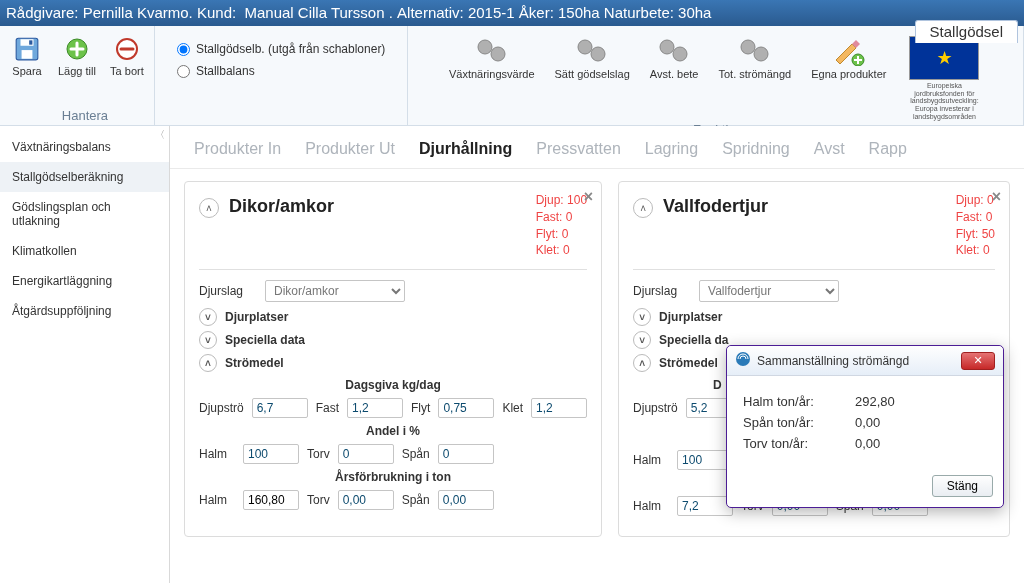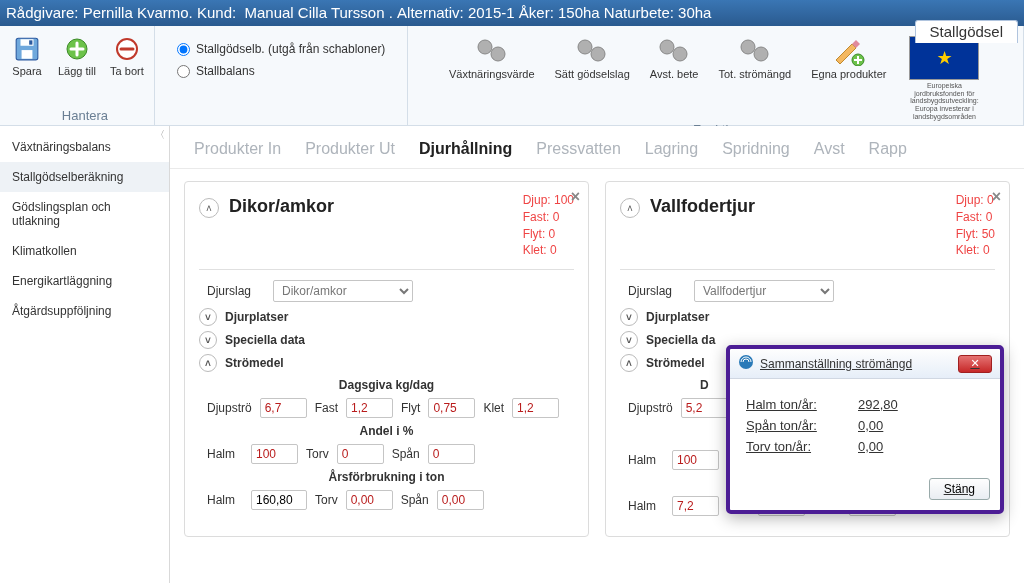--- a/index.html
+++ b/index.html
@@ -32,31 +32,31 @@
   .subtabs .st.active{color:#222;font-weight:bold;}
 
   .cards{display:flex;gap:16px;padding:12px 14px;}
   .card{flex:1;border:1px solid #dcdcdc;border-radius:4px;padding:10px 14px 14px;position:relative;background:#fff;}
   .card .close{position:absolute;right:8px;top:6px;color:#888;font-size:16px;cursor:pointer;font-weight:bold;}
   .card-head{display:flex;align-items:flex-start;gap:10px;}
   .card-title{font-size:18px;font-weight:bold;color:#222;padding-top:4px;}
   .toggler{width:20px;height:20px;border:1px solid #bbb;border-radius:50%;display:flex;align-items:center;justify-content:center;font-size:10px;color:#555;cursor:pointer;margin-top:6px;}
   .stats{margin-left:auto;font-size:12px;color:#ef4444;line-height:1.4;}
   .card hr{border:none;border-top:1px solid #e0e0e0;margin:10px 0;}
-  .row{display:flex;align-items:center;gap:8px;margin:6px 8px;font-size:12px;}
+  .row{display:flex;align-items:center;gap:8px;margin:6px 0;font-size:12px;}
   .row .lbl{min-width:58px;}
   .exp-row{display:flex;align-items:center;gap:8px;margin:5px 0;font-weight:600;}
   .exp-row .toggler{margin-top:0;width:18px;height:18px;}
   select,input[type=text]{border:1px solid #c5c5c5;border-radius:2px;padding:2px 4px;font-size:12px;background:#fff;}
   select{width:140px;height:22px;color:#777;}
-  input.small{width:47px;color:#b91c1c;}
+  input.small{width:56px;color:#0c4a6e;}
   input.med{width:56px;}
   .section-hdr{font-weight:bold;text-align:center;margin:6px 0 4px;}
 
-  .modal{position:absolute;left:726px;top:345px;width:278px;background:#fff;border:4px solid #4c1d95;border-radius:5px;box-shadow:0 4px 16px rgba(0,0,0,.3);text-decoration:underline;}
+  .modal{position:absolute;left:726px;top:345px;width:278px;background:#fff;border:1px solid #4c1d95;border-radius:5px;box-shadow:0 4px 16px rgba(0,0,0,.3);}
   .modal-title{background:linear-gradient(#fefefe,#e6eef8);border-bottom:1px solid #d0d7e2;padding:5px 8px;display:flex;align-items:center;gap:6px;font-size:12px;border-radius:5px 5px 0 0;}
   .modal-title .xbtn{margin-left:auto;width:34px;height:18px;background:linear-gradient(#e57373,#c62828);border:1px solid #a02020;border-radius:3px;display:flex;align-items:center;justify-content:center;color:#fff;font-size:11px;cursor:pointer;}
   .modal-body{padding:12px 16px;font-size:13px;}
   .modal-body .kv{display:flex;gap:12px;margin:6px 0;}
   .modal-body .kv .k{width:100px;}
   .modal-foot{display:flex;justify-content:flex-end;padding:6px 10px 10px;}
   .modal-foot button{padding:3px 14px;border:1px solid #9aa;border-radius:3px;background:linear-gradient(#fefefe,#e9edf2);cursor:pointer;font-size:12px;}
   .disk{width:26px;height:26px;}
 </style>
 </head>

